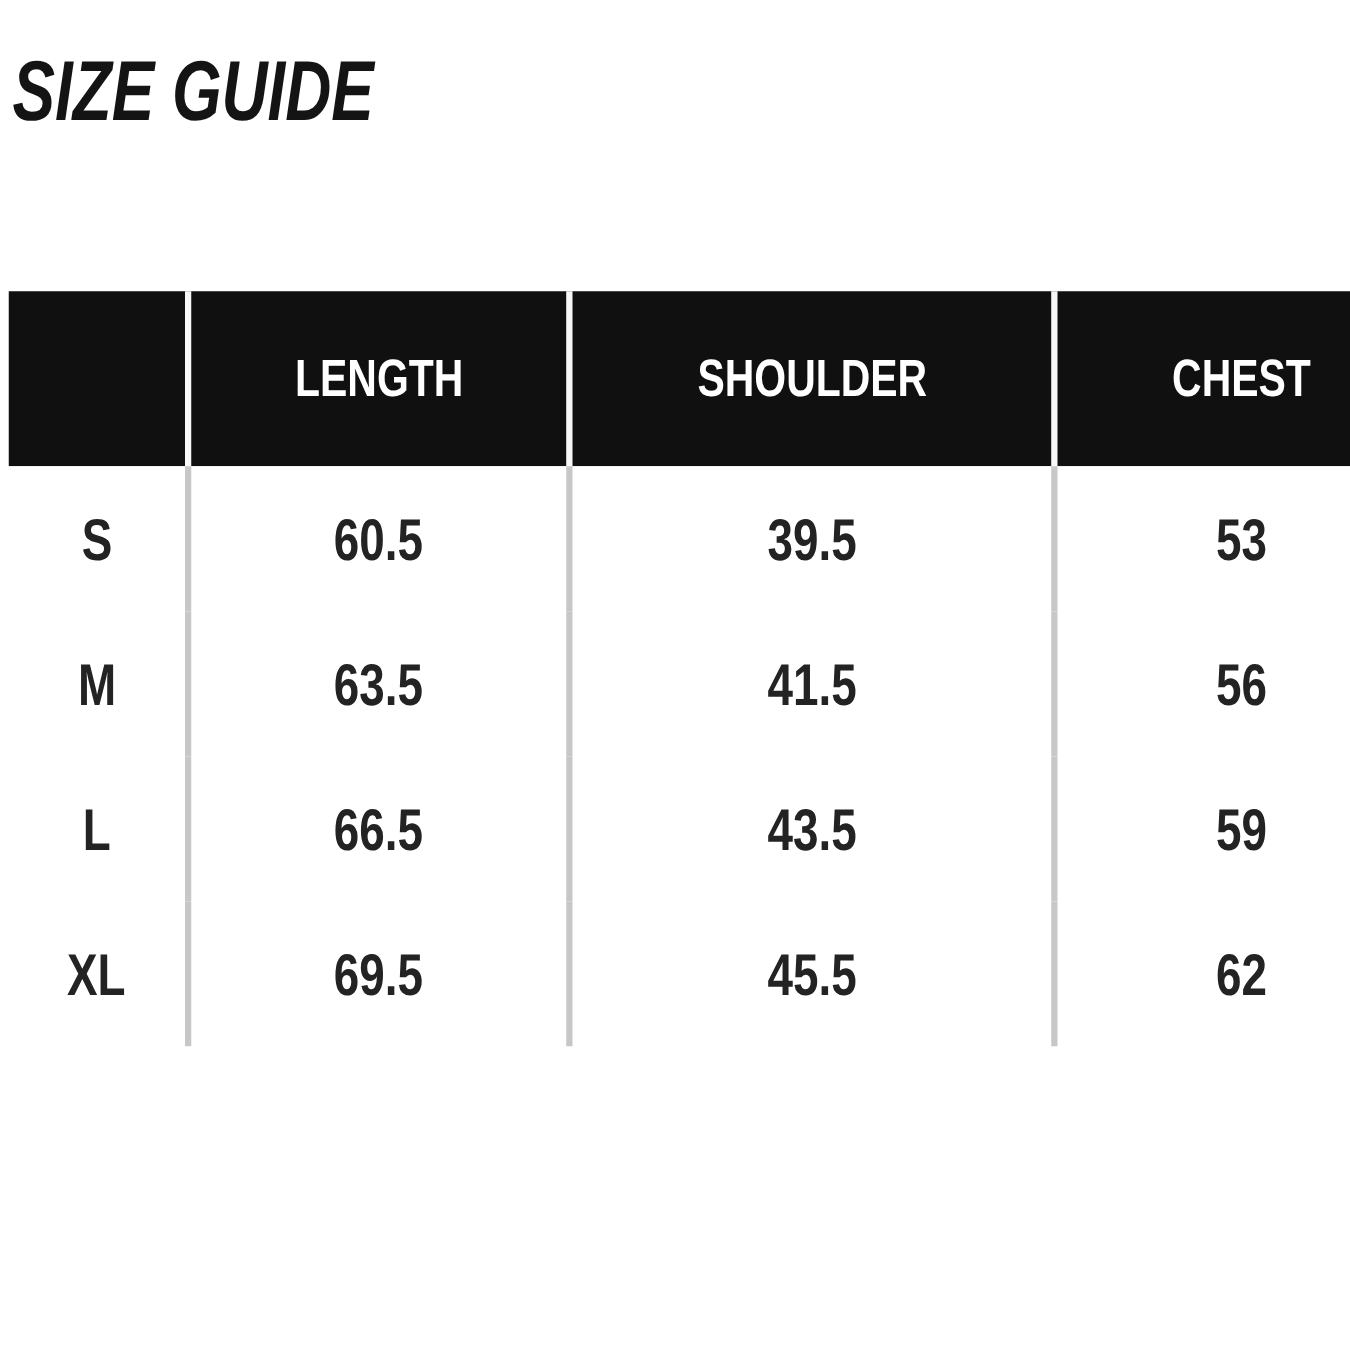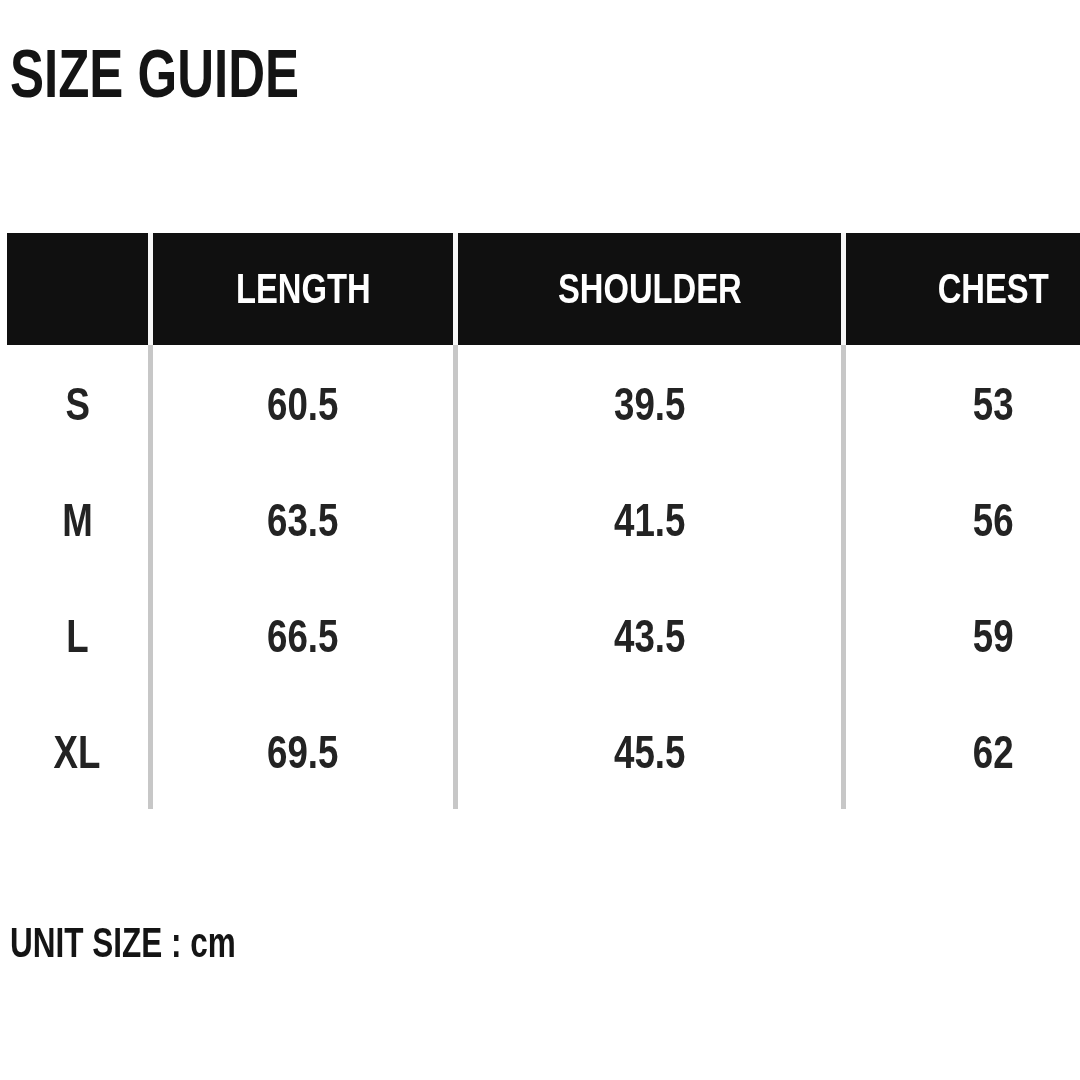--- a/index.html
+++ b/index.html
@@ -19,20 +19,21 @@
   .page-title {
     position: absolute;
     left: 10px;
     top: 39px;
     margin: 0;
     font-size: 68px;
     line-height: 68px;
     font-weight: 700;
     color: #141414;
     letter-spacing: 0;
+    font-style: italic;
   }
 
   table.size-table {
     position: absolute;
     left: 7px;
     top: 233px;
     width: 1133px; 
     border-collapse: separate;
     border-spacing: 0;
     table-layout: fixed;
@@ -43,21 +44,21 @@
   col.c3 { width: 299px; }
 
   thead th {
     height: 112px;
     background: #101010;
     color: #ffffff;
     font-size: 42px;
     font-weight: 700;
     text-align: center;
     vertical-align: middle;
-    padding: 0;
+    padding: 14px;
   }
   thead th.divided { border-left: 5px solid #f7f7f7; }
 
   tbody th, tbody td {
     height: 116px;
     background: #ffffff;
     color: #232323;
     font-size: 47px;
     font-weight: 700;
     text-align: center;
@@ -122,15 +123,14 @@
 
   <tr>
     <th><span class="cond-c">XL</span></th>
     <td class="divided"><span class="cond-c">69.5</span></td>
     <td class="divided"><span class="cond-c">45.5</span></td>
     <td class="divided"><span class="cond-c">62</span></td>
   </tr>
 </tbody>
   </table>
 
-  <div class="unit-note"><span class="cond-l">UNIT SIZE : cm</span></div>
 
 </div>
 
 </body></html>

